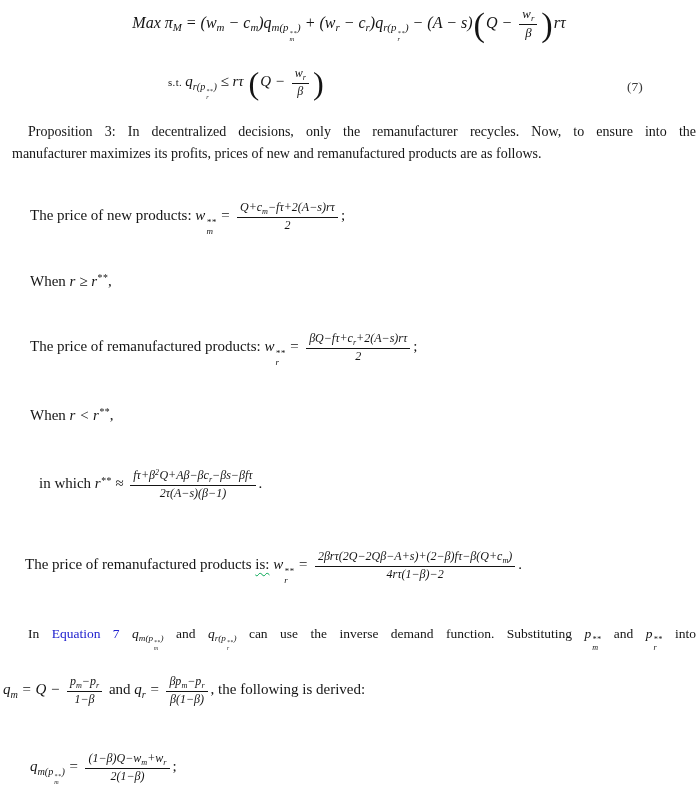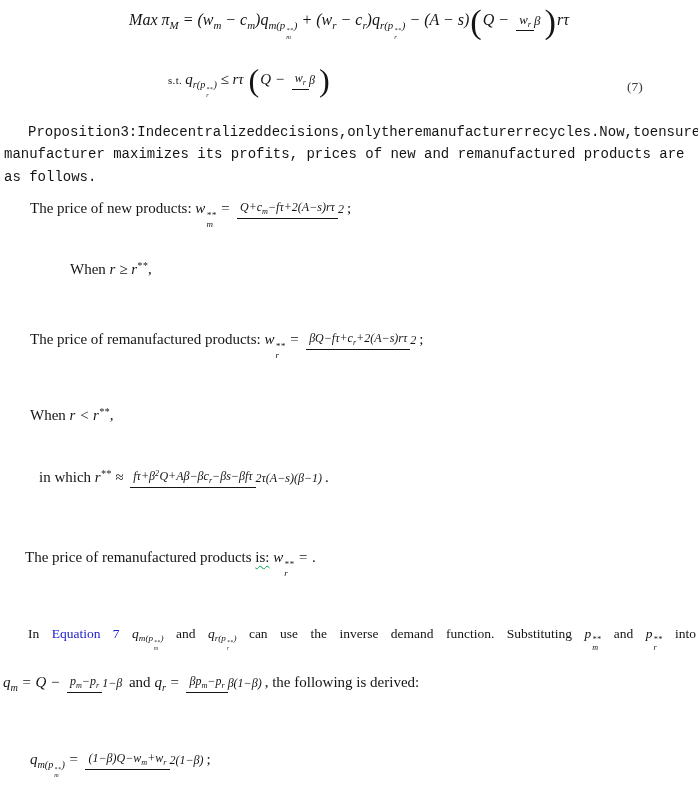--- a/index.html
+++ b/index.html
@@ -23,38 +23,38 @@
     text-decoration-style:wavy;
     text-decoration-color:var(--squiggle,#00A64F);
     text-decoration-thickness:1px;
     text-underline-offset:3px;
   }
   .msub { display:inline-block; font-size:68%; vertical-align:-0.35em; }
   .msup { display:inline-block; font-size:66%; vertical-align:0.5em; letter-spacing:.5px; }
   .mss { display:inline-flex; flex-direction:column; align-items:flex-start;
          font-size:60%; line-height:1.02; vertical-align:-0.5em; margin-left:1px; }
   .mss-sup { letter-spacing:.5px; }
-  .mfrac { display:inline-flex; flex-direction:row; align-items:center;
+  .mfrac { display:inline-flex; flex-direction:column; align-items:center;
            vertical-align:middle; font-size:80%; line-height:1.3; margin:0 3px; text-align:center;font-family:Liberation Serif, serif; }
   .mnum { border-bottom:1px solid currentColor; padding:0 3px 0 3px; }
   .mden { padding-top:0; }
   .mbig { display:inline-block; font-size:215%; line-height:.9; font-style:normal;
           vertical-align:middle; font-weight:300; margin:0 1px; }
   
   .eq-main { position:absolute; top:6px; left:0; width:698px;
              display:flex; justify-content:center; font-size:16px; }
   .eq-main .mrow { font-style:italic; white-space:nowrap; }
   .pos-st   { top:66px;  left:168px; }
   .eq-num   { position:absolute; top:79px; left:627px; font-size:13.5px; color:#3a3a3a; }
-  .para1 { position:absolute; top:121px; left:0; width:698px; font-size:14px; line-height:1.6;font-family:Liberation Mono, monospace; }
+  .para1 { position:absolute; top:121px; left:0; width:698px; font-size:14px; line-height:1.6; }
   .jline { display:flex; justify-content:space-between; padding-left:28px; padding-right:2px; }
   .jline .word { white-space:pre; }
-  .pline2 { padding-left:4px; }
+  .pline2 { padding-left:12px; }
   .pos-d { top:200px; left:30px; }
-  .pos-e { top:260px; left:30px;margin-left:40px; }
+  .pos-e { top:272px; left:30px; }
   .pos-f { top:331px; left:30px; }
   .pos-g { top:406px; left:30px; }
   .pos-h { top:468px; left:39px; }
   .pos-i { top:549px; left:25px; }
   .para2 { position:absolute; top:626px; left:0; width:698px; font-size:13.5px;
            display:flex; justify-content:space-between; align-items:baseline;
            padding-left:28px; padding-right:2px; }
   .para2 .mitem { white-space:pre; font-style:italic; }
   .para2 .mitem .rm, .para2 .mitem .blue { font-style:normal; }
   .pos-k { top:674px; left:3px; }
@@ -121,21 +121,24 @@
       <span class="mden"><span class="mt">2</span></span>
     </span><span class="mt rm">;</span></div>
 <div class="mline pos-g"><span class="mt rm">When </span><span class="mt">r &lt; r</span><span class="msup"><span class="mt">**</span></span><span class="mt rm">,</span></div>
 <div class="mline pos-h"><span class="mt rm">in which </span><span class="mt">r</span><span class="msup"><span class="mt">**</span></span><span class="mt"> ≈ </span><span class="mfrac">
       <span class="mnum"><span class="mt">fτ+β</span><span class="msup"><span class="mt">2</span></span><span class="mt">Q+Aβ−βc</span><span class="msub"><span class="mt">r</span></span><span class="mt">−βs−βfτ</span></span>
       <span class="mden"><span class="mt">2τ(A−s)(β−1)</span></span>
     </span><span class="mt rm">.</span></div>
 <div class="mline pos-i"><span class="mt rm">The price of remanufactured products </span><span class="mt squiggle">is:</span><span class="mt rm"> </span><span class="mt">w</span><span class="mss">
       <span class="mss-sup"><span class="mt">**</span></span>
       <span class="mss-sub"><span class="mt">r</span></span>
-    </span><span class="mt"> = </span><span class="mt rm">.</span></div>
+    </span><span class="mt"> = </span><span class="mfrac">
+      <span class="mnum"><span class="mt">2βrτ(2Q−2Qβ−A+s)+(2−β)fτ−β(Q+c</span><span class="msub"><span class="mt">m</span></span><span class="mt">)</span></span>
+      <span class="mden"><span class="mt">4rτ(1−β)−2</span></span>
+    </span><span class="mt rm">.</span></div>
 
 <div class="para2">
     <span class="mitem"><span class="mt rm">In</span></span>
     <span class="mitem"><span class="mt blue">Equation</span></span>
     <span class="mitem"><span class="mt blue">7</span></span>
     <span class="mitem"><span class="mt">q</span><span class="msub"><span class="mt">m(p</span><span class="mss"><span class="mss-sup"><span class="mt">**</span></span><span class="mss-sub"><span class="mt">m</span></span></span><span class="mt">)</span></span></span>
     <span class="mitem"><span class="mt rm">and</span></span>
     <span class="mitem"><span class="mt">q</span><span class="msub"><span class="mt">r(p</span><span class="mss"><span class="mss-sup"><span class="mt">**</span></span><span class="mss-sub"><span class="mt">r</span></span></span><span class="mt">)</span></span></span>
     <span class="mitem"><span class="mt rm">can</span></span>
     <span class="mitem"><span class="mt rm">use</span></span>

